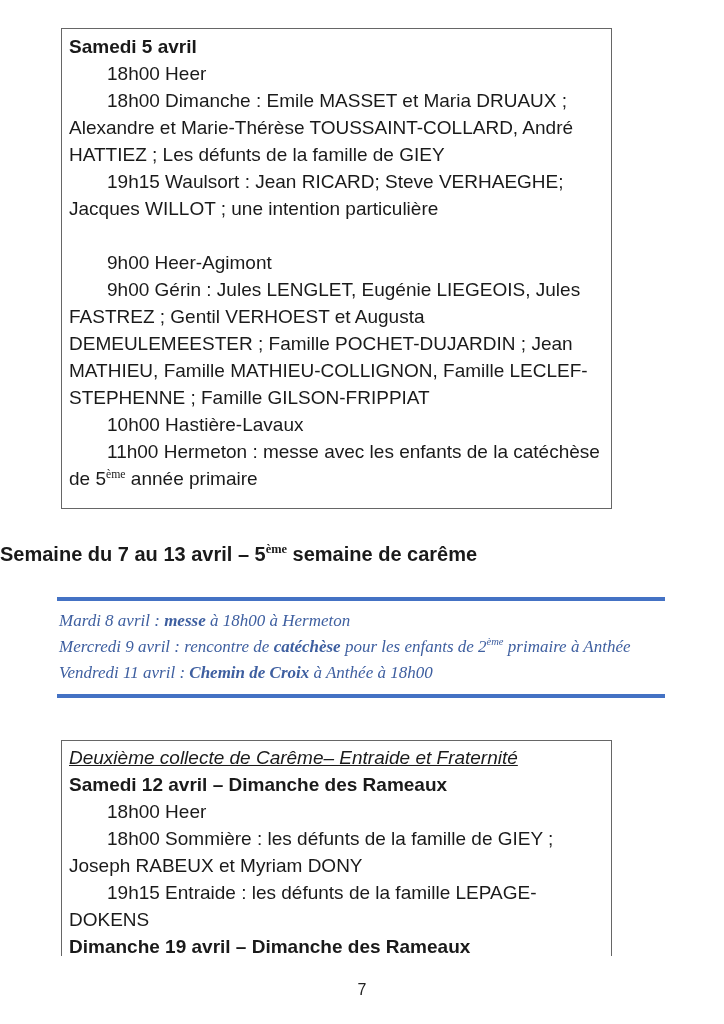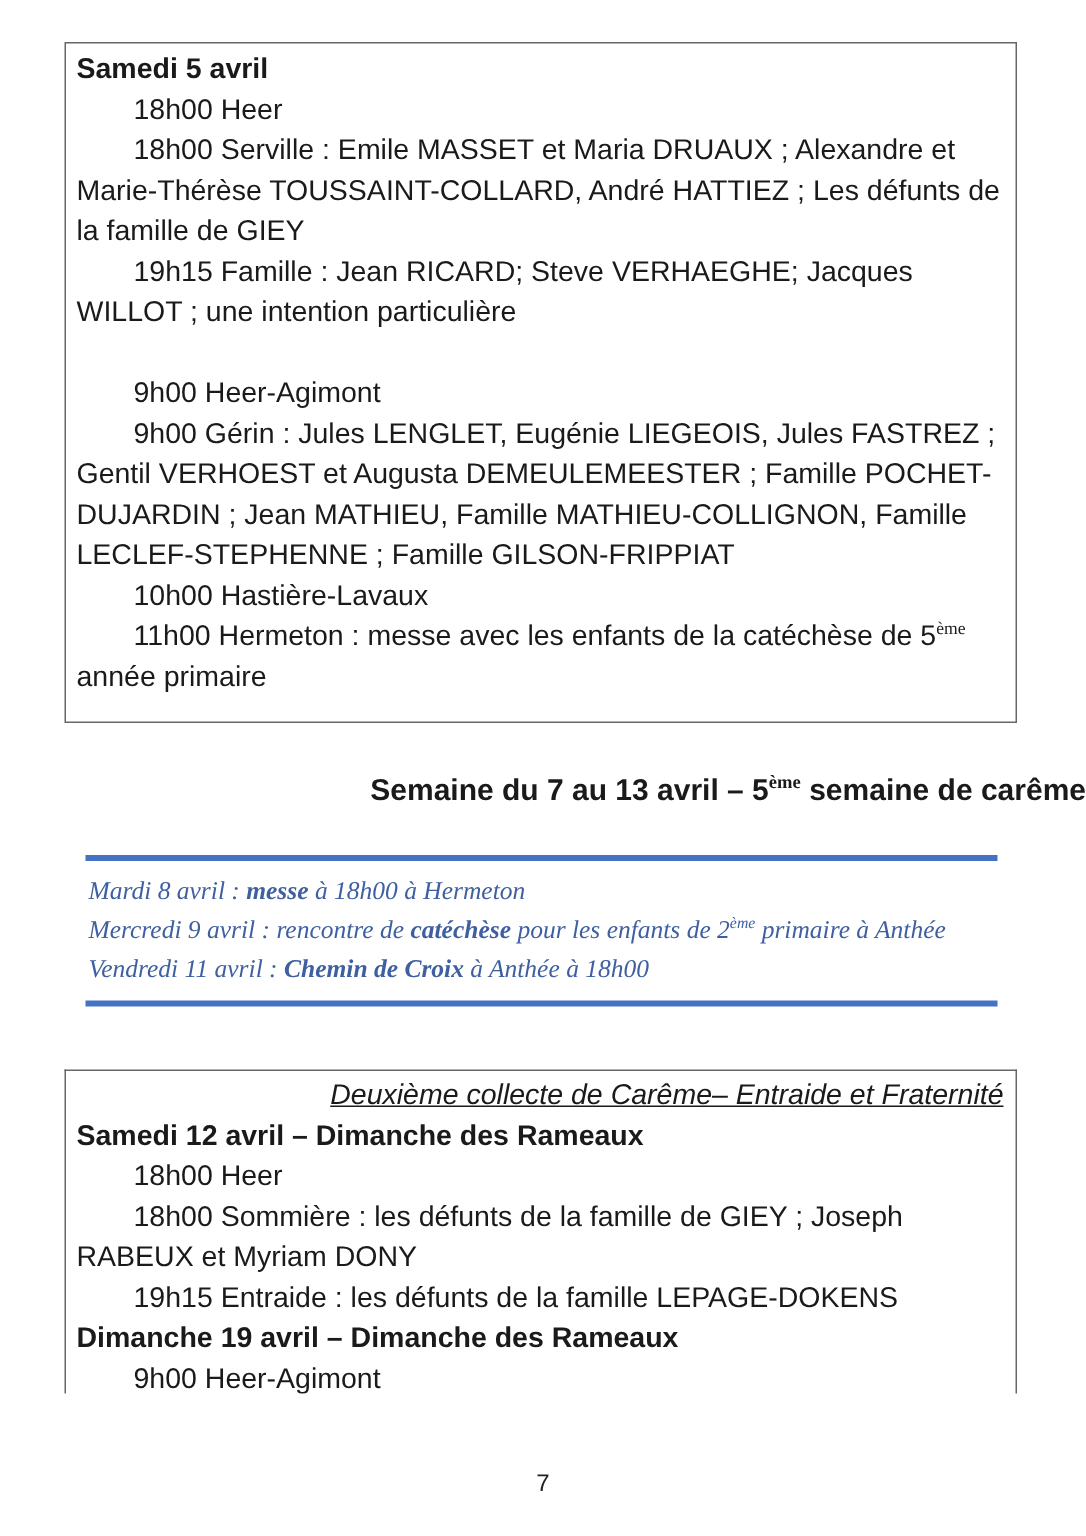--- a/index.html
+++ b/index.html
@@ -12,40 +12,40 @@
   html,body{margin:0;padding:0;}
   body{
     width:724px;height:1024px;
     background:#ffffff;
     font-family:"Liberation Sans",sans-serif;
     color:var(--ink);
     position:relative;
     overflow:hidden;
   }
   .box{
-    margin-left:43px;
-    width:635px;
+    margin-left:61px;
+    width:551px;
     border:1.5px solid var(--border-gray);
   }
   .box1{
     margin-top:28px;
     padding:4px 8px 16px 7px;
   }
   .box p, .plist p{
     margin:0;
     font-size:19px;
     line-height:27px;
   }
   p.indent{text-indent:38px;}
   p.bold{font-weight:bold;}
   p.spacer{height:27px;}
   sup{font-size:0.62em;line-height:0;font-family:Liberation Serif, serif;}
   .week-heading{
     margin:32px 0 0;
-    text-align:right;
+    text-align:left;
     font-size:20px;
     font-weight:bold;
     line-height:26px;
     color:var(--ink);
   }
   .blue-section{
     margin:30px 59px 0 57px;
     color:var(--blue-text);
     font-family:"Liberation Serif",serif;
     font-style:italic;
@@ -65,21 +65,21 @@
   .blue-body b{font-weight:bold;}
   .box2{
     margin-top:42px;
     padding:3px 8px 0 7px;
     border-bottom:none;
     height:216px;
     overflow:hidden;
   }
   .collecte-header{
     font-style:italic;
-    text-align:right;
+    text-align:left;
     text-decoration:underline;
     font-size:20px;
     line-height:28px;
     margin:0 2px 0 0;
   }
   .page-number{
     position:absolute;
     top:980px;
     left:0;
     width:724px;
@@ -91,22 +91,22 @@
 </style>
 </head>
 <body>
 
 <div>
 
   <section class="box box1">
     <div class="plist">
         <p class="bold ">Samedi 5 avril</p>
         <p class="indent">18h00 Heer</p>
-        <p class="indent">18h00 Serville : Emile MASSET et Maria DRUAUX ; Alexandre et Marie-Thérèse TOUSSAINT-COLLARD, André HATTIEZ ; Les défunts de la famille de GIEY</p>
-        <p class="indent">19h15 Famille : Jean RICARD; Steve VERHAEGHE; Jacques WILLOT ; une intention particulière</p>
+        <p class="indent">18h00 Dimanche : Emile MASSET et Maria DRUAUX ; Alexandre et Marie-Thérèse TOUSSAINT-COLLARD, André HATTIEZ ; Les défunts de la famille de GIEY</p>
+        <p class="indent">19h15 Waulsort : Jean RICARD; Steve VERHAEGHE; Jacques WILLOT ; une intention particulière</p>
         <p class="spacer"></p>
         <p class="indent">9h00 Heer-Agimont</p>
         <p class="indent">9h00 Gérin : Jules LENGLET, Eugénie LIEGEOIS, Jules FASTREZ ; Gentil VERHOEST et Augusta DEMEULEMEESTER ; Famille POCHET-DUJARDIN ; Jean MATHIEU, Famille MATHIEU-COLLIGNON, Famille LECLEF-STEPHENNE ; Famille GILSON-FRIPPIAT</p>
         <p class="indent">10h00 Hastière-Lavaux</p>
         <p class="indent">11h00 Hermeton : messe avec les enfants de la catéchèse de 5<sup>ème</sup> année primaire</p>
       </div>
   </section>
 
   <h2 class="week-heading">Semaine du 7 au 13 avril – 5<sup>ème</sup> semaine de carême</h2>
 

